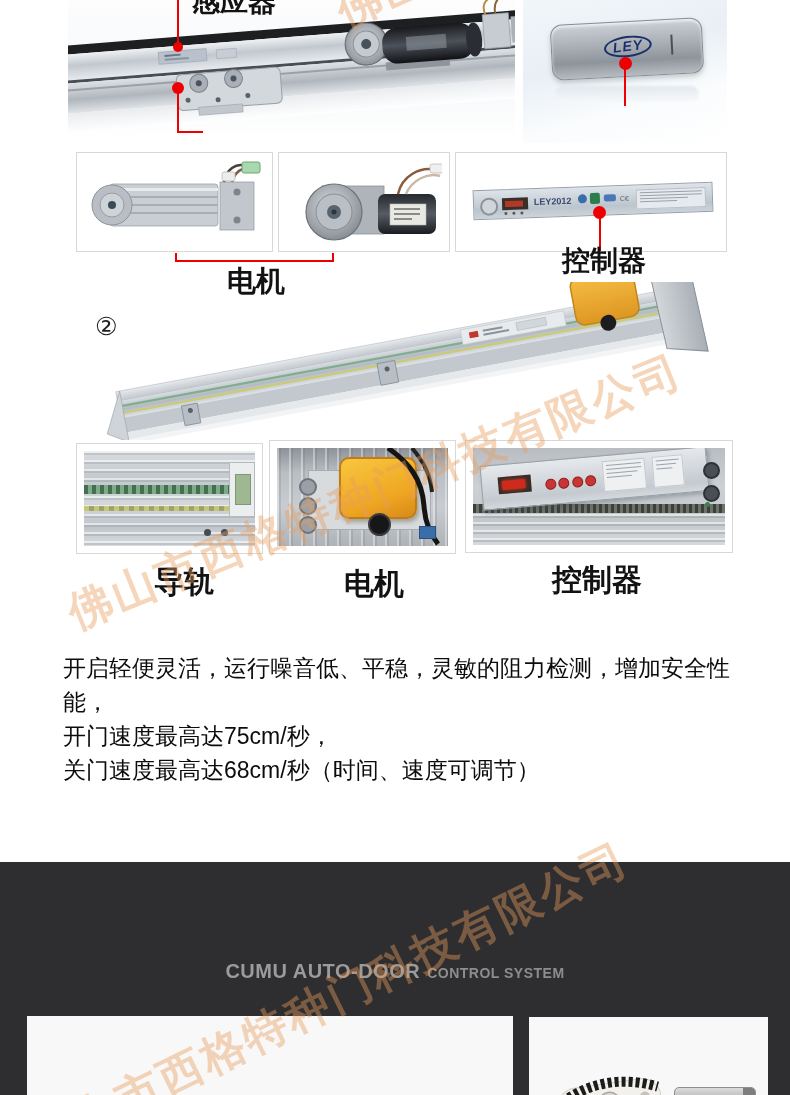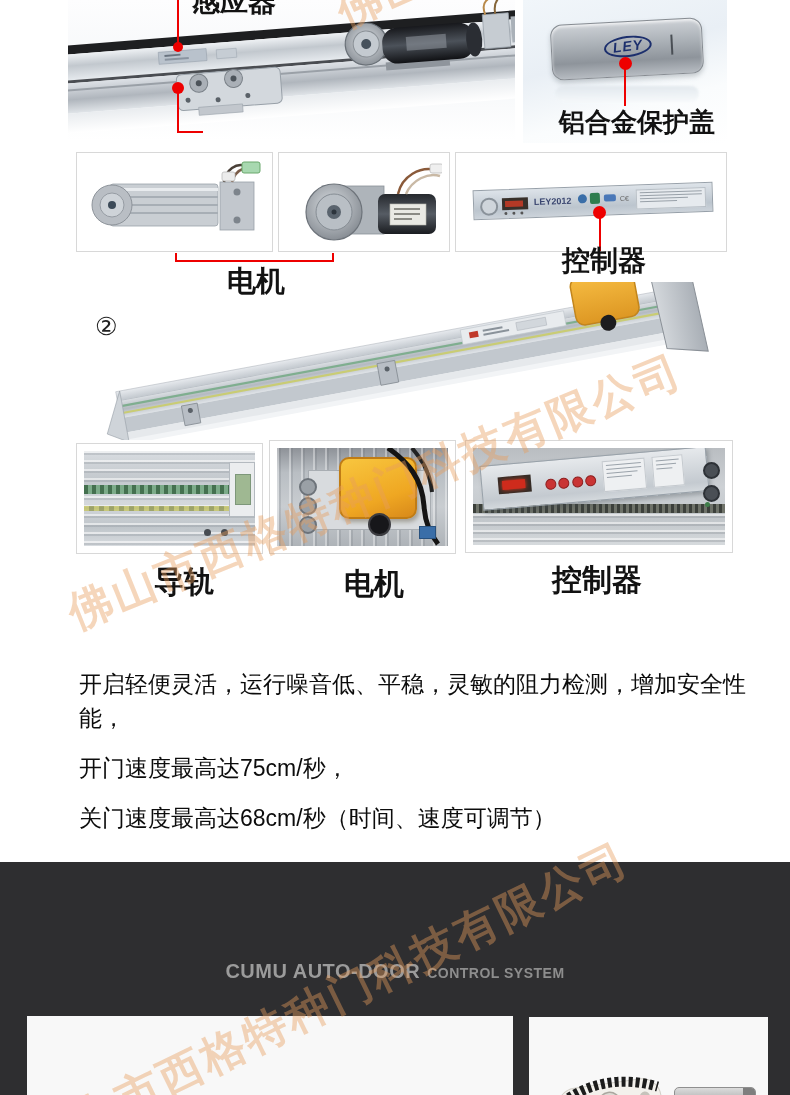--- a/index.html
+++ b/index.html
@@ -43,21 +43,21 @@
   #banner-title{position:absolute;left:0;top:24px;width:100%;text-align:center;color:#ffffff;
      font-size:57px;font-weight:bold;letter-spacing:-1px;z-index:10;}
   #banner-subtitle{position:absolute;left:0;top:98px;width:100%;text-align:center;z-index:10;color:#9b9b9b;}
   #banner-subtitle .sub1{font-size:20px;font-weight:bold;letter-spacing:.5px;}
   #banner-subtitle .sub2{font-size:14px;font-weight:bold;color:#8d8d8d;margin-left:7px;letter-spacing:.5px;}
   .bottom-card{position:absolute;background:#f8f8f8;z-index:5;overflow:hidden;}
   #card-left{left:27px;top:154px;width:486px;height:300px;}
   #card-right{left:529px;top:155px;width:239px;height:300px;}
   
   #description{left:63px;top:651px;width:700px;color:#0c0c0c;font-size:23px;line-height:34px;z-index:2;}
-  #description p{margin:16px;}
+  #description p{margin:0;}
 </style>
 </head>
 <body>
 
 <div id="page">
 
   <div id="photo-track" class="abs">
     <svg width="447" height="140" viewBox="0 0 447 140">
       <defs>
         <linearGradient id="silverA" x1="0" y1="0" x2="0" y2="1">
@@ -137,21 +137,20 @@
   </div>
 
   <div id="photo-cover" class="abs">
     <div id="cover-slab">
       <span id="cover-logo">LEY</span>
       <span id="cover-tick"></span>
     </div>
     <div id="cover-reflection"></div>
     <div class="abs red-dot" style="left:96px;top:57px;width:13px;height:13px;"></div>
     <div class="abs red-line" style="left:101px;top:66px;width:2px;height:40px;"></div>
-    <div class="abs cn-label" style="left:36px;top:105px;font-size:26px;">铝合金保护盖</div>
   </div>
 
   <div class="abs pbox" style="left:76px;top:152px;width:197px;height:100px;">
     <div class="pimg">
       <svg width="183" height="86" viewBox="0 0 183 86">
         <rect x="26" y="24" width="108" height="42" rx="3" fill="#c9ced3" stroke="#9aa2aa" stroke-width="0.8"></rect>
         <rect x="26" y="28" width="108" height="3" fill="#e8ebee"></rect>
         <rect x="26" y="36" width="108" height="2" fill="#a7aeb5"></rect>
         <rect x="26" y="44" width="108" height="2" fill="#a7aeb5"></rect>
         <rect x="26" y="52" width="108" height="2" fill="#a7aeb5"></rect>

